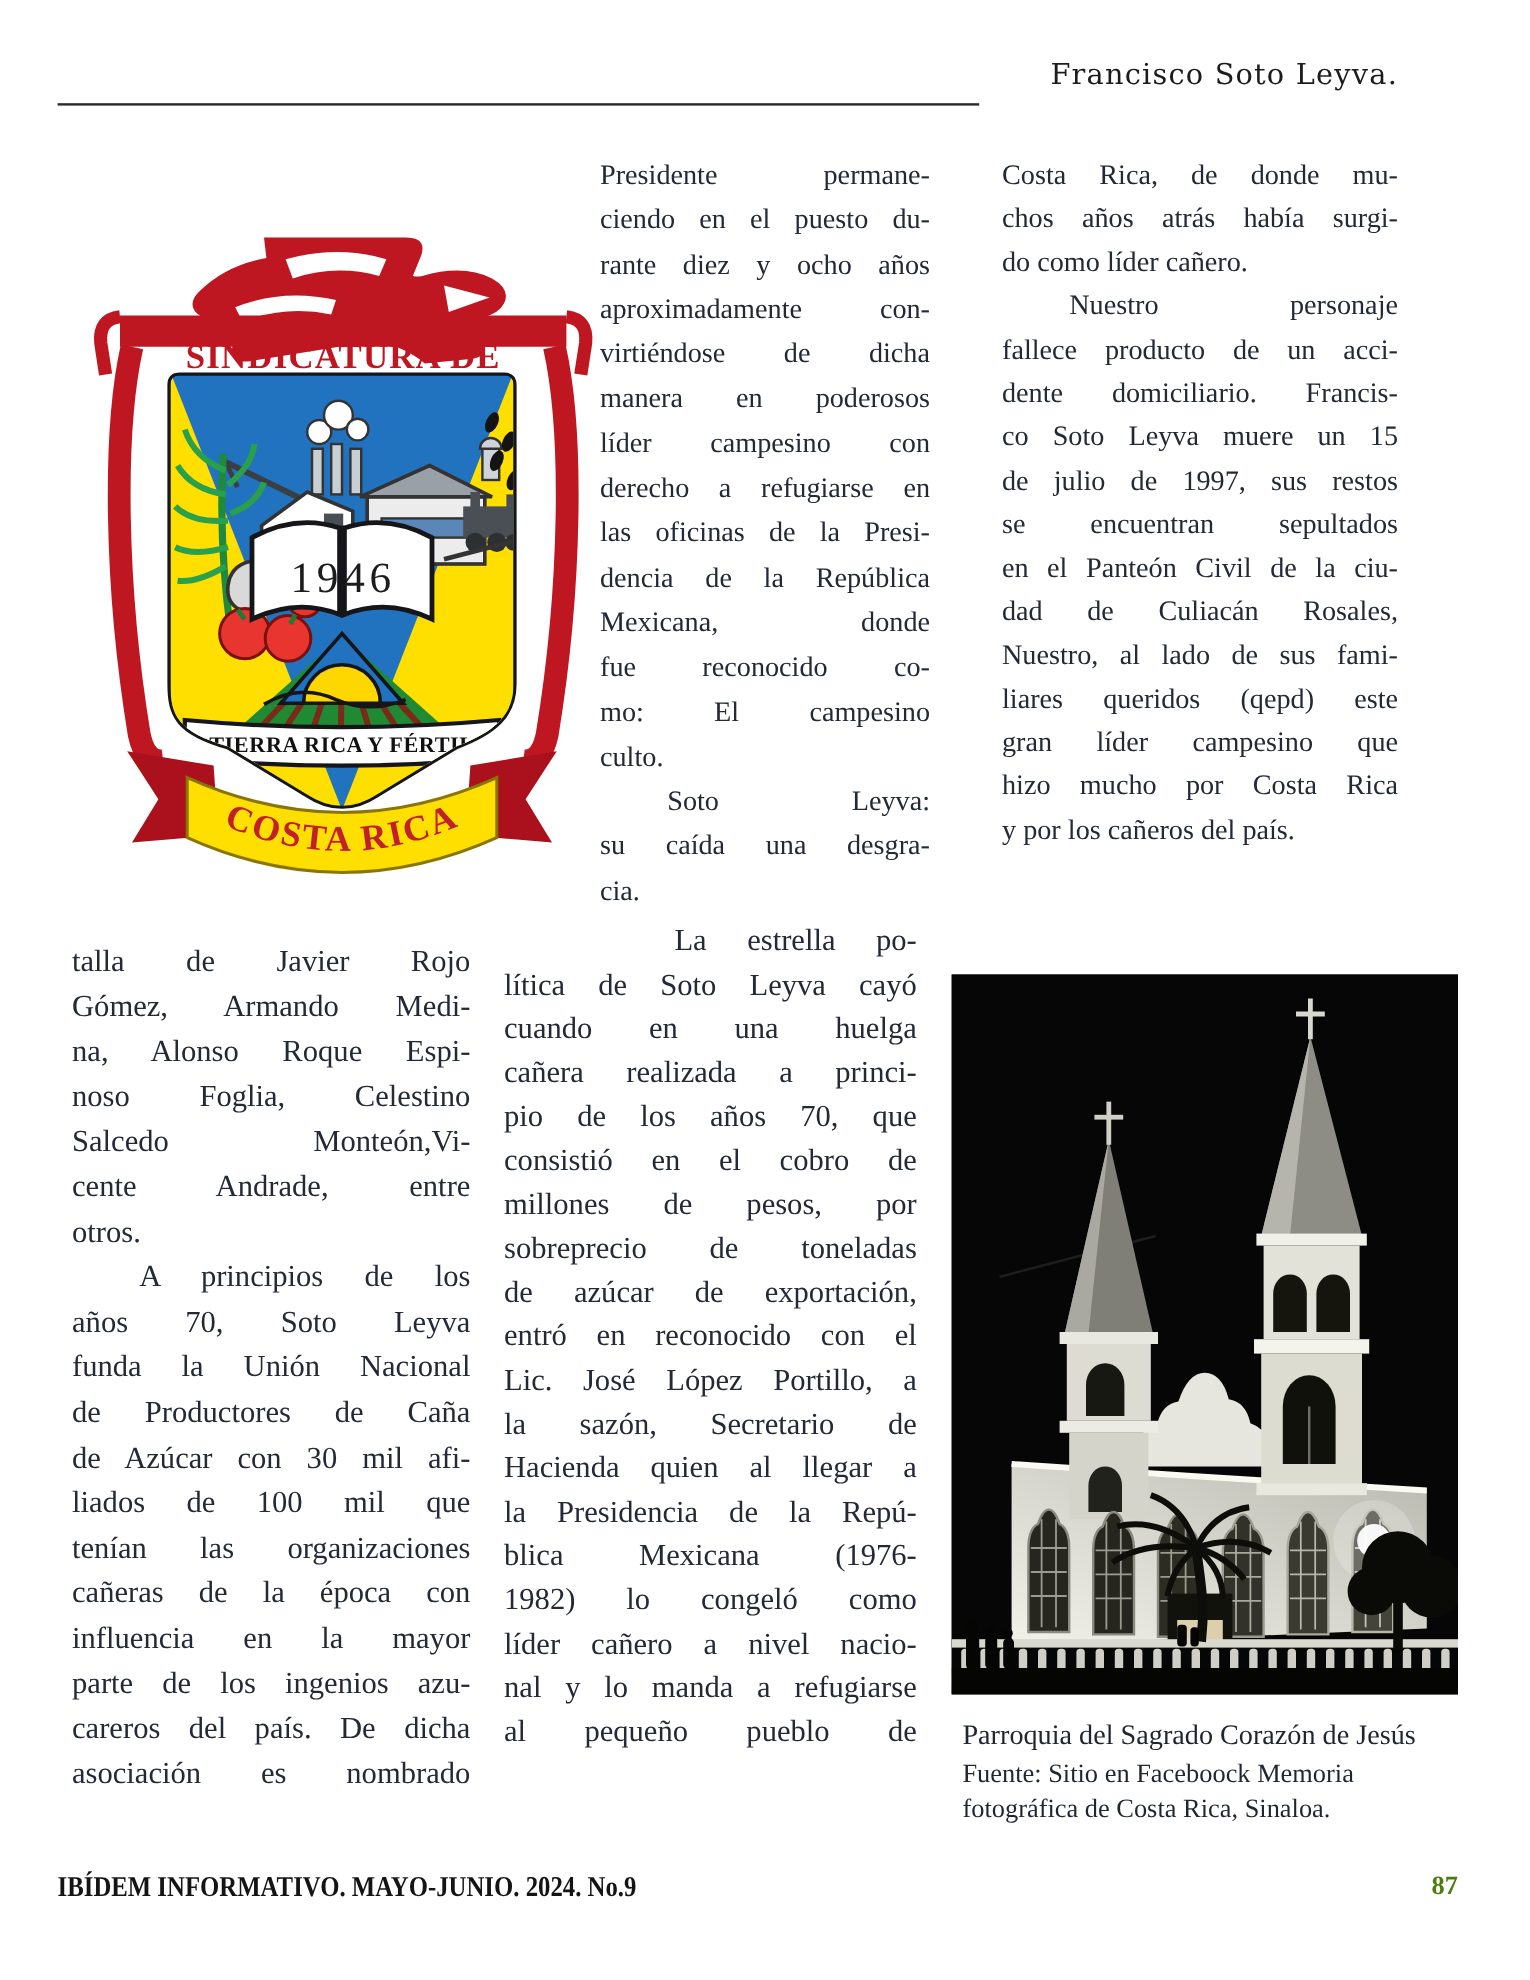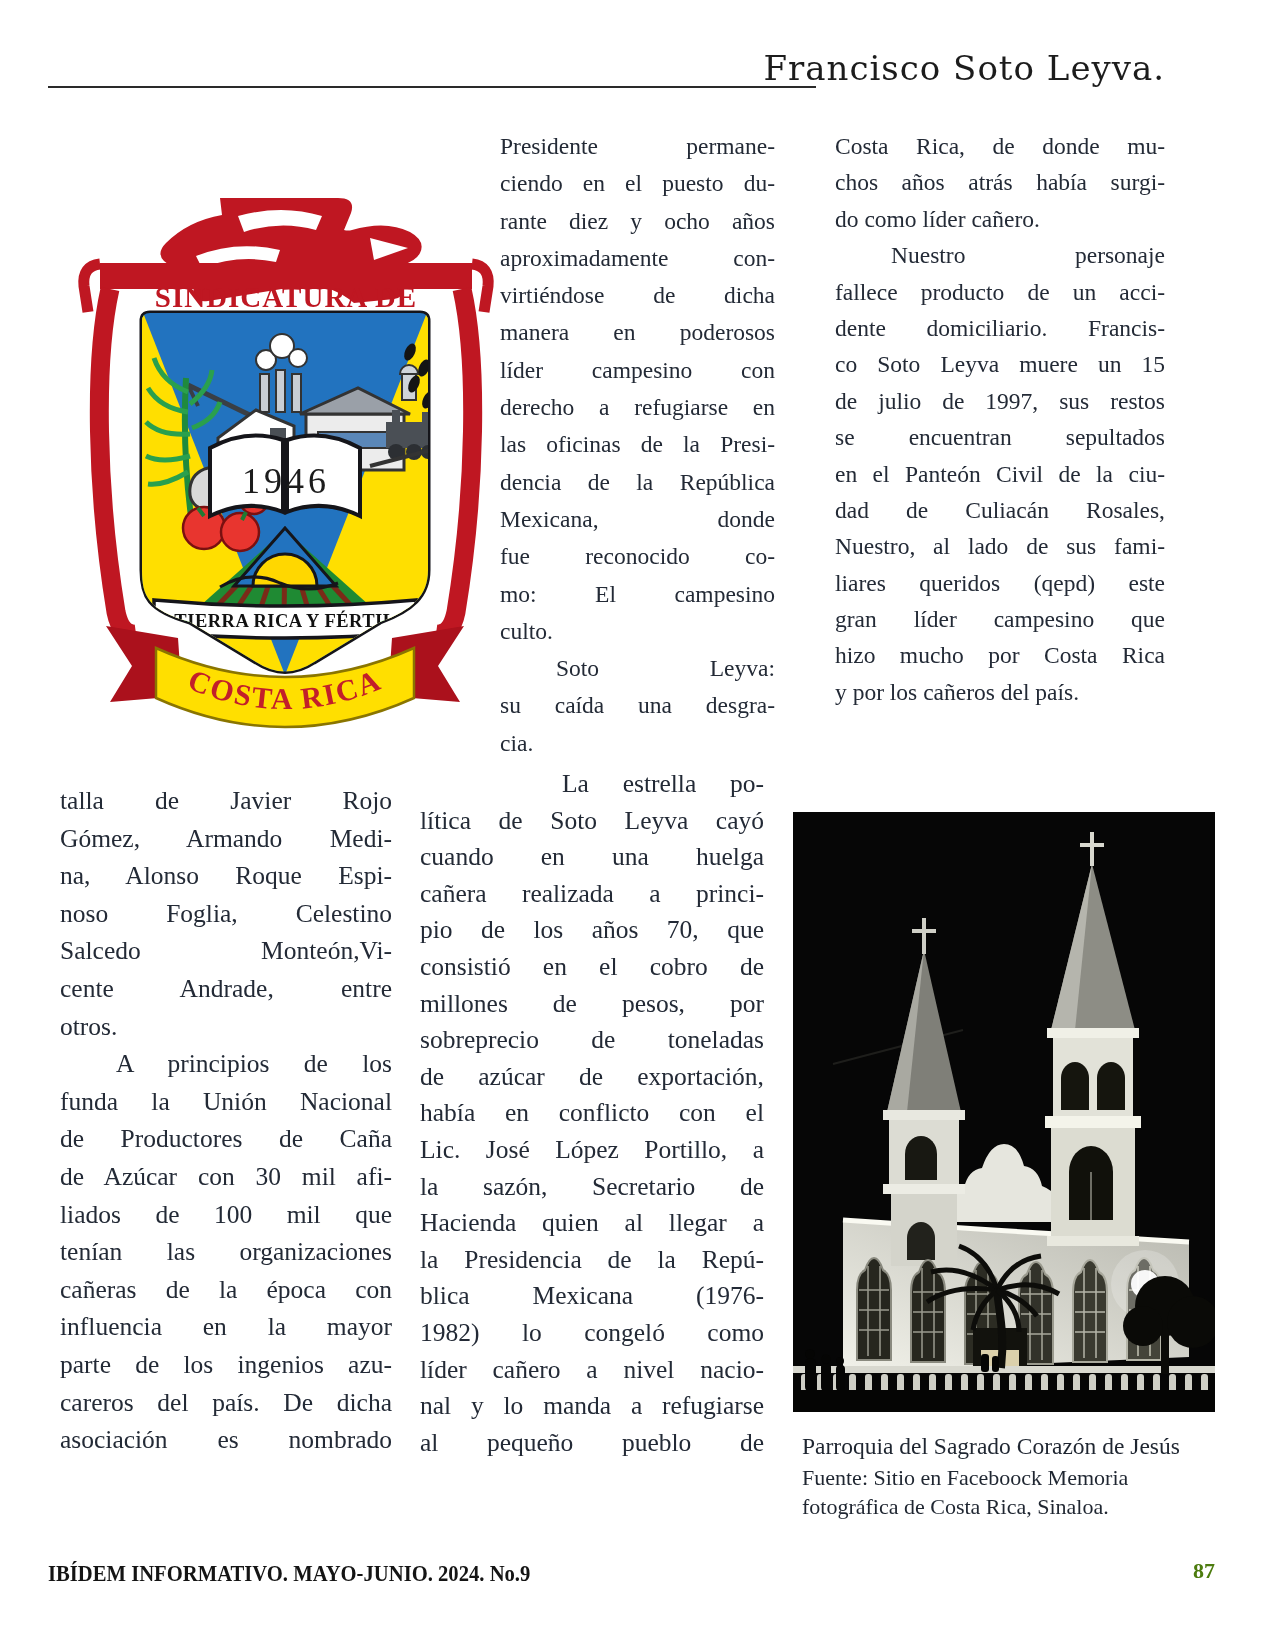--- a/index.html
+++ b/index.html
@@ -2,21 +2,21 @@
 <html><head>
 <meta charset="utf-8">
 <style>
   html,body{margin:0;padding:0;background:#888;}
   .page{position:relative;width:1275px;height:1650px;margin:0 auto;background:#ffffff;
         font-family:"Liberation Serif",serif;color:#232a36;overflow:hidden;}
 
   
   .hrule{position:absolute;left:48px;top:86px;width:768px;height:2px;background:#2a2a2a;}
   .htitle{position:absolute;left:760px;top:48px;width:405px;text-align:right;
-          font-family:"DejaVu Serif",serif;font-size:34px;color:#1c1c1c;letter-spacing:1px;white-space:nowrap;}
+          font-family:"DejaVu Serif",serif;font-size:24px;color:#1c1c1c;letter-spacing:1px;white-space:nowrap;}
 
   
   .block{position:absolute;}
   .block .ln{text-align:justify;text-align-last:justify;overflow:hidden;white-space:normal;}
   .block .ln.end{text-align-last:left;}
   .block .ln.ind{text-indent:56px;}
   #blk-middle-top{left:500px;top:128px;width:275px;font-size:23.5px;}
   #blk-middle-top .ln{height:37.3px;line-height:37.3px;}
   #blk-right{left:835px;top:128px;width:330px;font-size:23.5px;}
   #blk-right .ln{height:36.4px;line-height:36.4px;}
@@ -213,20 +213,21 @@
     </div>
   <div class="block" id="blk-left">
       <div class="ln">talla de Javier Rojo</div>
       <div class="ln">Gómez, Armando Medi-</div>
       <div class="ln">na, Alonso Roque Espi-</div>
       <div class="ln">noso Foglia, Celestino</div>
       <div class="ln">Salcedo Monteón,Vi-</div>
       <div class="ln">cente Andrade, entre</div>
       <div class="ln end">otros.</div>
       <div class="ln ind">A principios de los</div>
+      <div class="ln">años 70, Soto Leyva</div>
       <div class="ln">funda la Unión Nacional</div>
       <div class="ln">de Productores de Caña</div>
       <div class="ln">de Azúcar con 30 mil afi-</div>
       <div class="ln">liados de 100 mil que</div>
       <div class="ln">tenían las organizaciones</div>
       <div class="ln">cañeras de la época con</div>
       <div class="ln">influencia en la mayor</div>
       <div class="ln">parte de los ingenios azu-</div>
       <div class="ln">careros del país. De dicha</div>
       <div class="ln">asociación es nombrado</div>
@@ -234,21 +235,21 @@
   <div class="block" id="blk-middle-bottom">
       <div class="ln ind">La estrella po-</div>
       <div class="ln">lítica de Soto Leyva cayó</div>
       <div class="ln">cuando en una huelga</div>
       <div class="ln">cañera realizada a princi-</div>
       <div class="ln">pio de los años 70, que</div>
       <div class="ln">consistió en el cobro de</div>
       <div class="ln">millones de pesos, por</div>
       <div class="ln">sobreprecio de toneladas</div>
       <div class="ln">de azúcar de exportación,</div>
-      <div class="ln">había en conflicto con el</div>
+      <div class="ln">entró en reconocido con el</div>
       <div class="ln">Lic. José López Portillo, a</div>
       <div class="ln">la sazón, Secretario de</div>
       <div class="ln">Hacienda quien al llegar a</div>
       <div class="ln">la Presidencia de la Repú-</div>
       <div class="ln">blica Mexicana (1976-</div>
       <div class="ln">1982) lo congeló como</div>
       <div class="ln">líder cañero a nivel nacio-</div>
       <div class="ln">nal y lo manda a refugiarse</div>
       <div class="ln">al pequeño pueblo de</div>
     </div>

